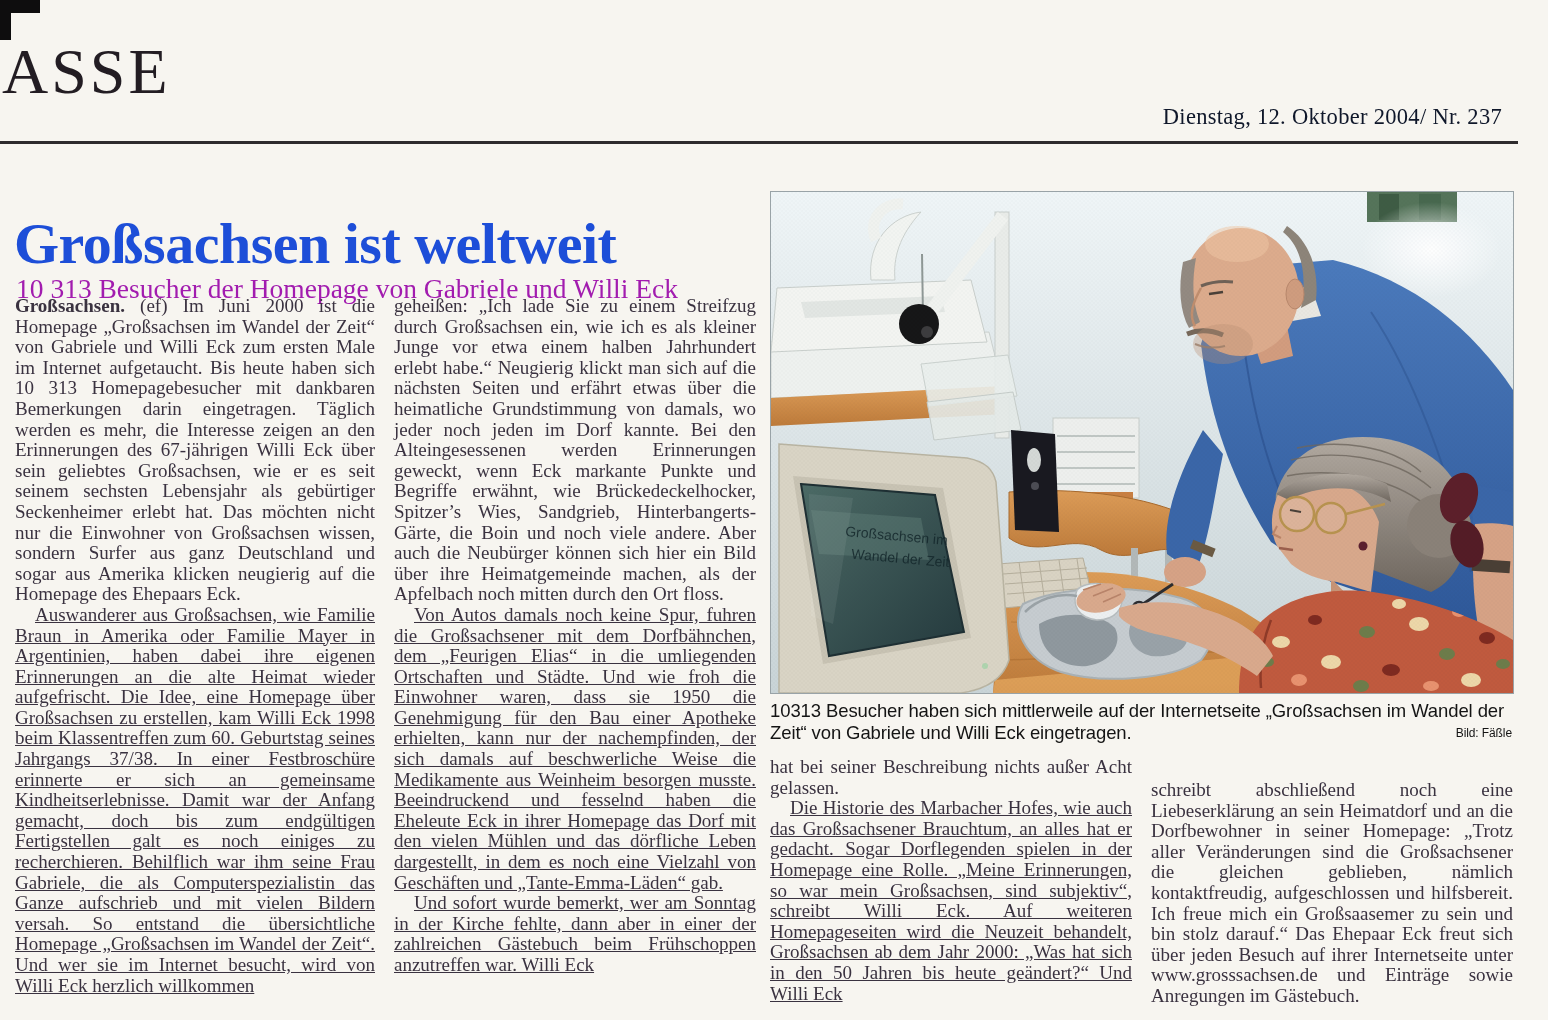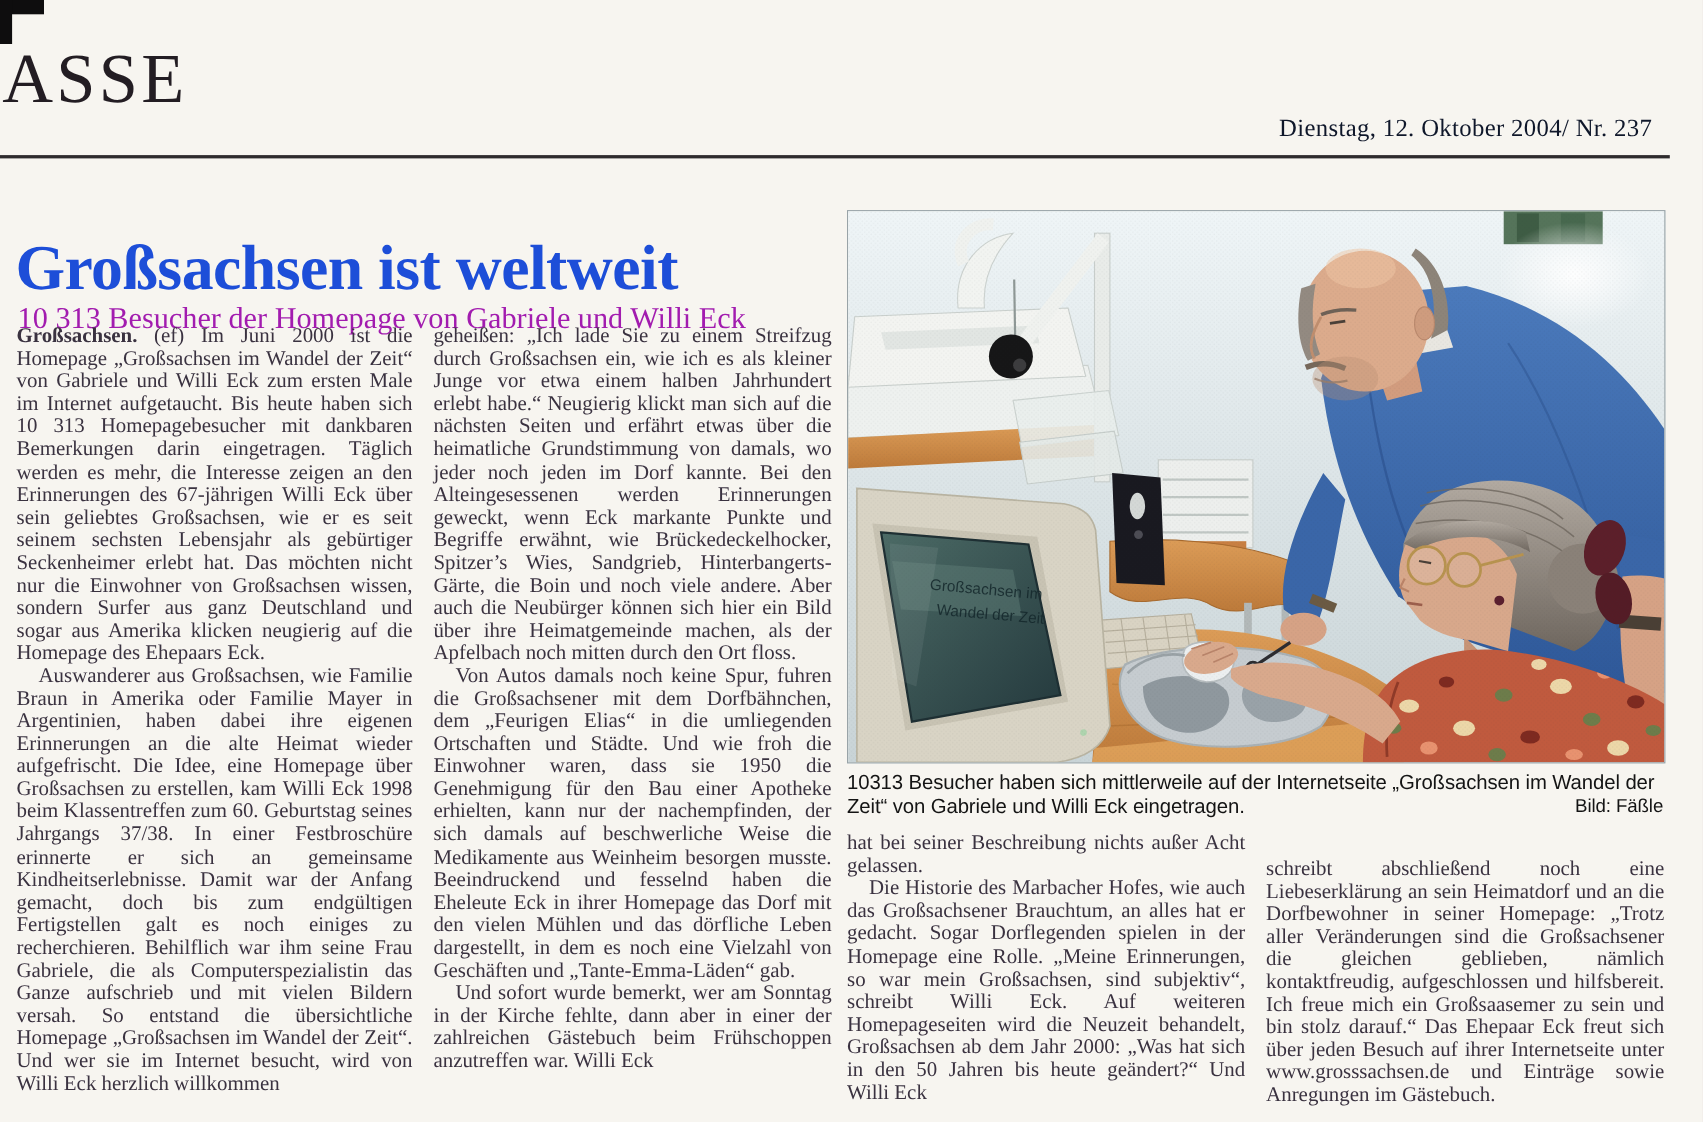--- a/index.html
+++ b/index.html
@@ -34,38 +34,38 @@
 
   .body-col {
     position:absolute; width:362px; font-size:19px; line-height:20.6px;
     text-align:justify; color:#3a3240; hyphens:auto; -webkit-hyphens:auto;
   }
   #col1 { left:15px;  top:296px; width:360px; }
   #col2 { left:394px; top:296px; }
   #col3 { left:770px; top:757px; }
   #col4 { left:1151px; top:757px;margin-top:23px; }
   .para { margin:0; }
-  .para + .para { text-indent:20px; }
+  .para + .para { text-indent:20px;text-decoration:underline; }
   .dateline { font-weight:bold; }
 
   .photo-figure {
     position:absolute; left:770px; top:191px; width:742px; height:501px;
     border:1px solid #99a3a7; background:#dde6e8;
     box-shadow: inset 0 0 0 2px rgba(248,244,238,.8);
   }
   .photo-figure svg { display:block; width:100%; height:100%; }
 
   .caption {
     position:absolute; left:770px; top:700px; width:742px;
     font-family:"Liberation Sans", sans-serif; font-size:18.5px; line-height:22px;
     color:#141414; letter-spacing:-0.1px;
   }
   .credit {
     position:absolute; right:0; top:22px;
-    font-family:"Liberation Sans", sans-serif; font-size:17px; color:#141414;
+    font-family:"Liberation Sans", sans-serif; font-size:12px; color:#141414;
   }
 </style>
 </head>
 <body>
 
 <div class="page">
 
   <div class="corner-mark-h"></div>
   <div class="corner-mark-v"></div>
 

